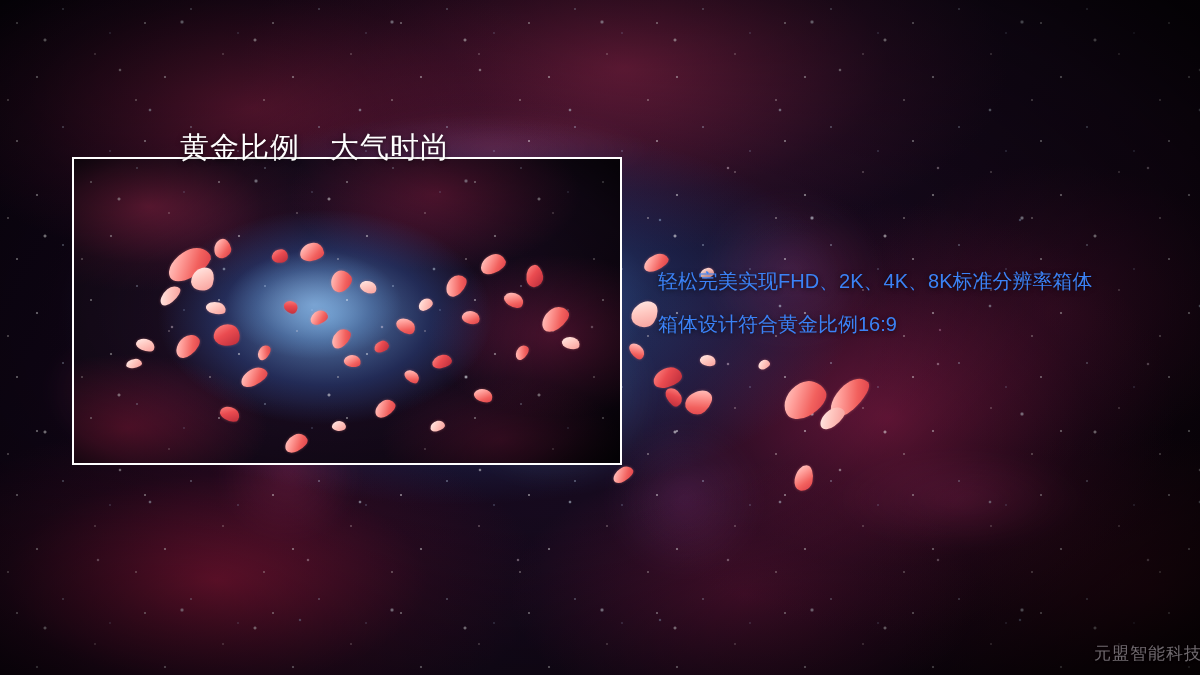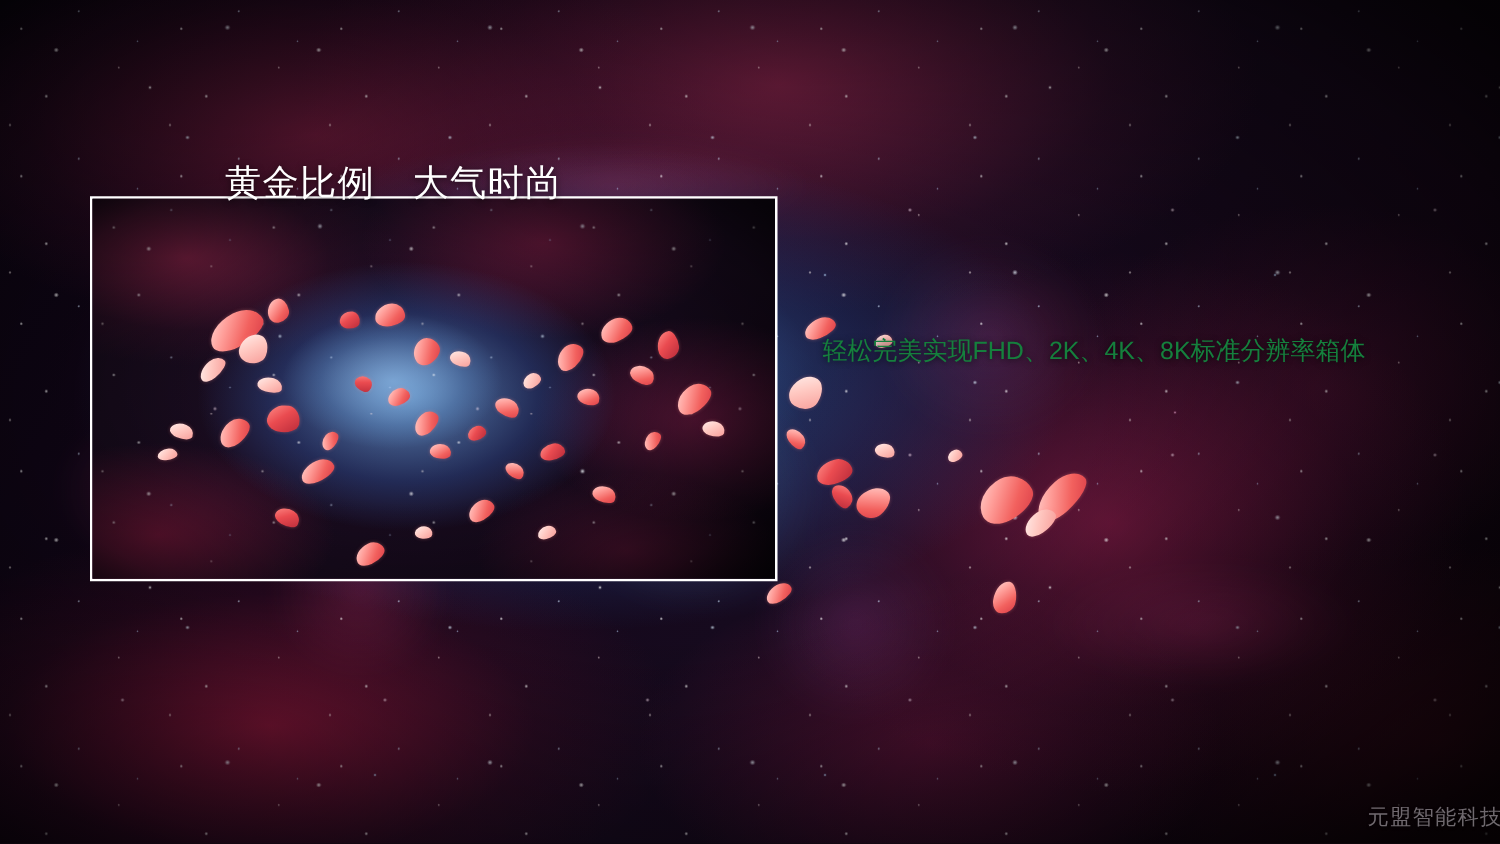--- a/index.html
+++ b/index.html
@@ -126,21 +126,21 @@
     position:absolute;left:180px;top:101px;
     font-size:29px;line-height:1;
     color:#ffffff;
     letter-spacing:1px;
     text-shadow:0 1px 5px rgba(0,0,0,.65);
     white-space:nowrap;
     margin-top:32px;
   }
   #body-text{
     position:absolute;left:658px;top:260px;
-    color:#15803d;
+    color:#3b82f6;
     font-size:20px;
     line-height:43px;
     text-shadow:0 1px 5px rgba(0,0,0,.70);
     white-space:nowrap;
   }
   #body-text .bline{display:block;}
 
   #watermark{
     position:absolute;right:-2px;bottom:10px;
     font-size:17px;
@@ -224,17 +224,18 @@
       <div class="petal" style="left:400px;top:230px;width:19px;height:13px;transform:rotate(24deg);"></div>
       <div class="petal pale" style="left:356px;top:262px;width:15px;height:10px;transform:rotate(-14deg);"></div>
       <div class="petal" style="left:210px;top:276px;width:24px;height:16px;transform:rotate(-26deg);"></div>
     </div>
   </div>
 
   <div id="title">黄金比例　大气时尚</div>
 
   <div id="body-text">
     <span class="bline">轻松完美实现FHD、2K、4K、8K标准分辨率箱体</span>
+    <span class="bline">箱体设计符合黄金比例16:9</span>
   </div>
 
   <div id="watermark">元盟智能科技</div>
 
 </div>
 
 </body></html>

